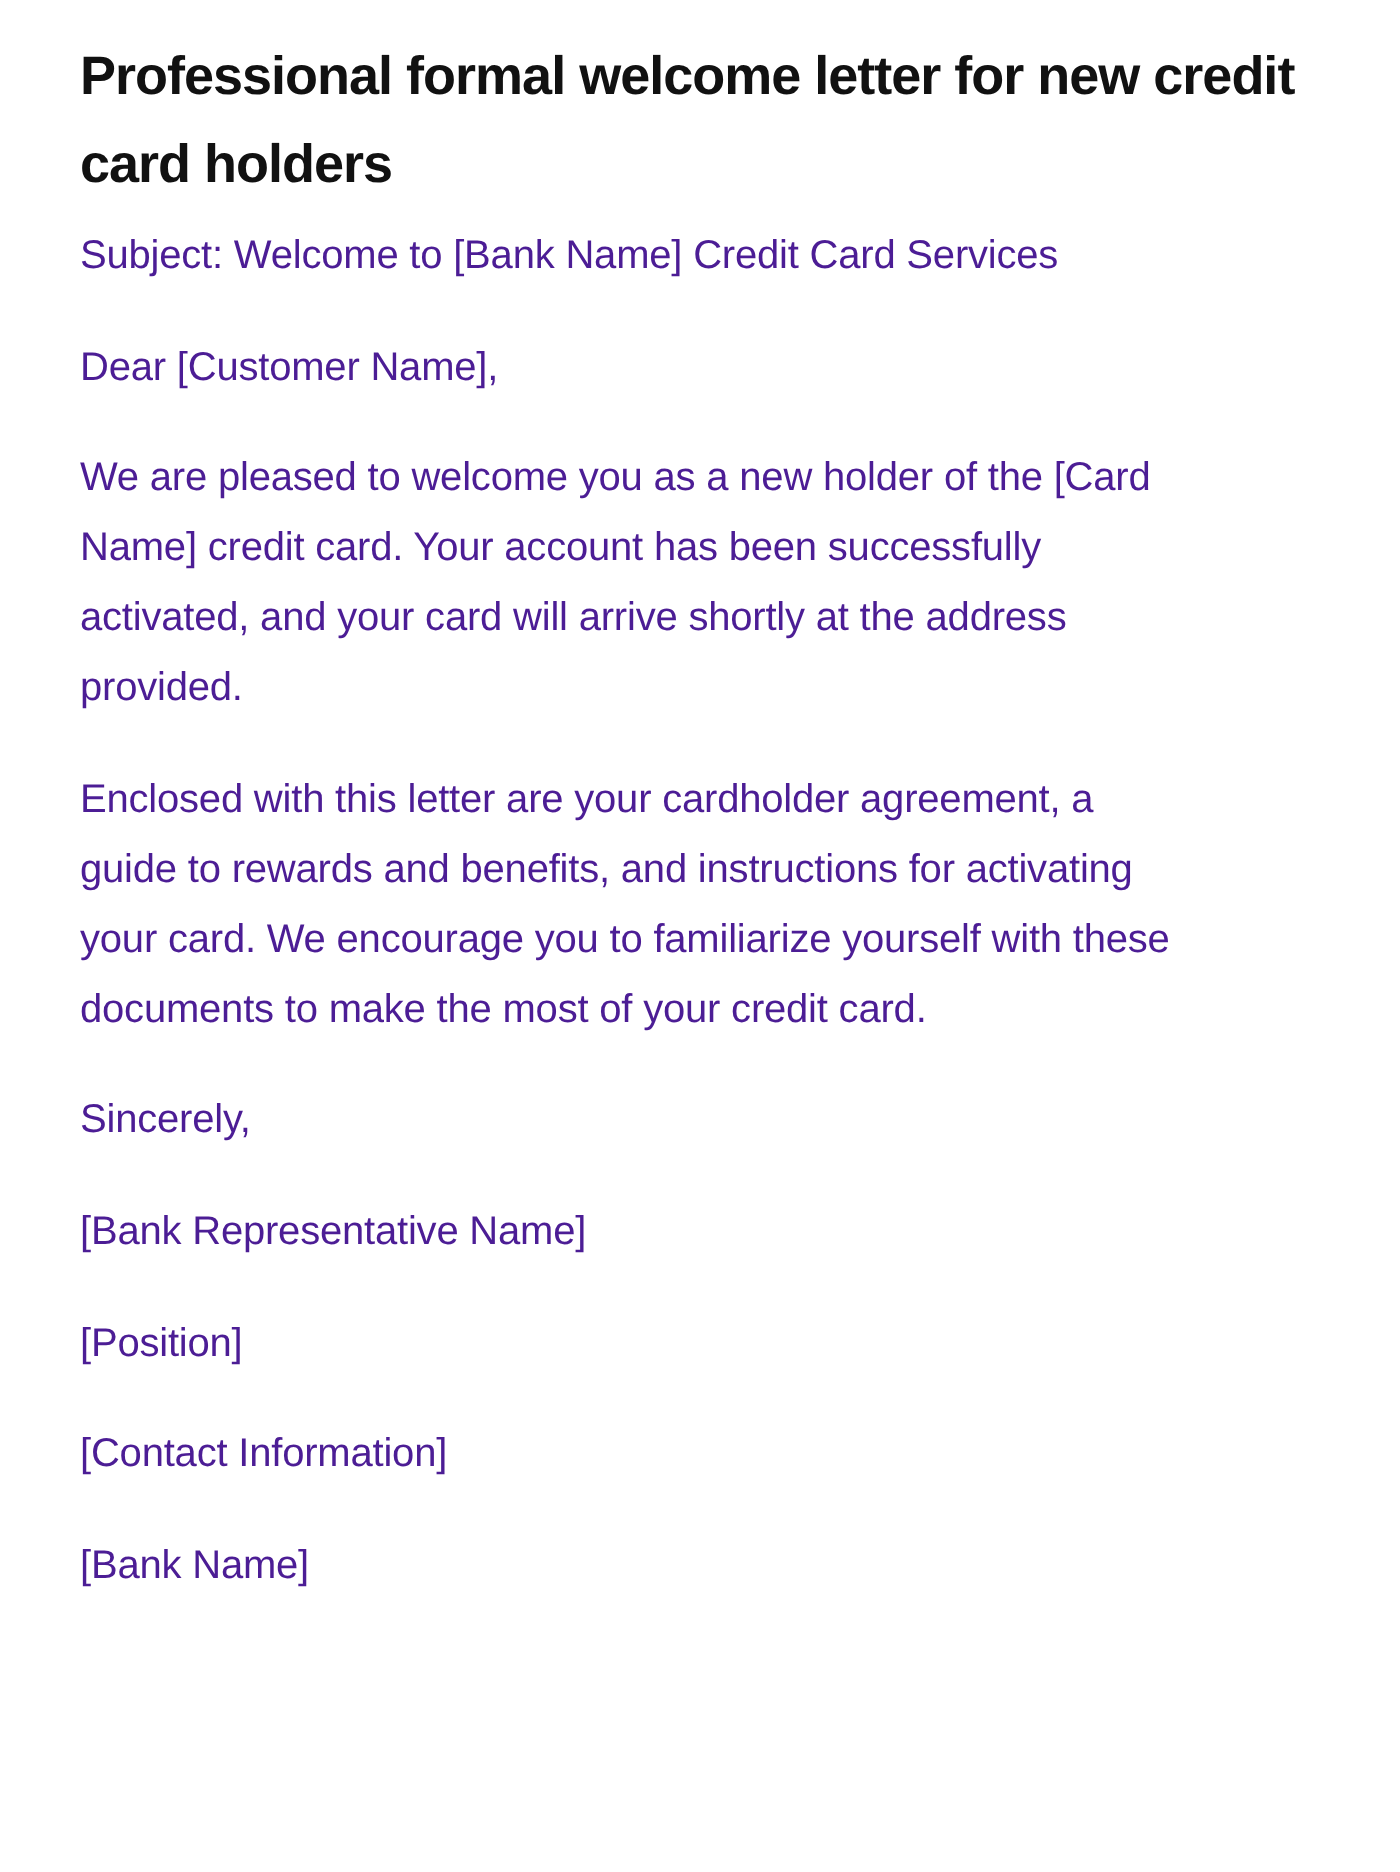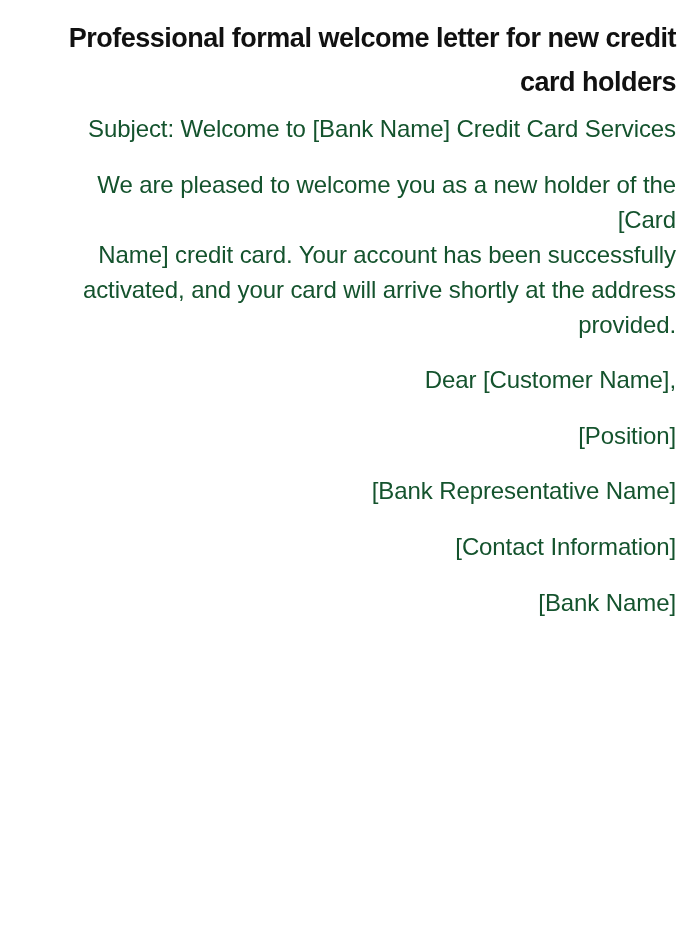--- a/index.html
+++ b/index.html
@@ -10,63 +10,67 @@
   body {
     width: 700px;
     height: 936px;
     overflow: hidden;
     font-family: "Liberation Sans", "DejaVu Sans", sans-serif;
   }
   .doc {
     padding: 16px 24px 0 40px;
     box-sizing: border-box;
     width: 700px;
-    text-align: right;
   }
   .doc-title {
     margin: 0 0 7px 0;
     font-size: 27px;
     line-height: 44px;
     font-weight: 700;
     letter-spacing: -0.5px;
     color: #111111;
     white-space: pre-line;
     font-family: "Liberation Sans", "DejaVu Sans", sans-serif;
   }
   .para {
     margin: 0 0 20.6px 0;
-    font-size: 24px;
+    font-size: 20px;
     line-height: 35px;
     font-weight: 400;
     letter-spacing: -0.1px;
-    color: #14532d;
+    color: #4c1d95;
     white-space: pre-line;
   }
 </style>
 </head>
 <body>
 
 <div class="doc">
 
   <h1 class="doc-title">Professional formal welcome letter for new credit
 card holders</h1>
 
   <p class="para">Subject: Welcome to [Bank Name] Credit Card Services</p>
 
+  <p class="para">Dear [Customer Name],</p>
+
   <p class="para">We are pleased to welcome you as a new holder of the [Card
 Name] credit card. Your account has been successfully
 activated, and your card will arrive shortly at the address
 provided.</p>
 
-  <p class="para">Dear [Customer Name],</p>
+  <p class="para">Enclosed with this letter are your cardholder agreement, a
+guide to rewards and benefits, and instructions for activating
+your card. We encourage you to familiarize yourself with these
+documents to make the most of your credit card.</p>
 
 
+  <p class="para">Sincerely,</p>
 
+  <p class="para">[Bank Representative Name]</p>
 
   <p class="para">[Position]</p>
-
-  <p class="para">[Bank Representative Name]</p>
 
   <p class="para">[Contact Information]</p>
 
   <p class="para">[Bank Name]</p>
 
 </div>
 
 </body></html>

